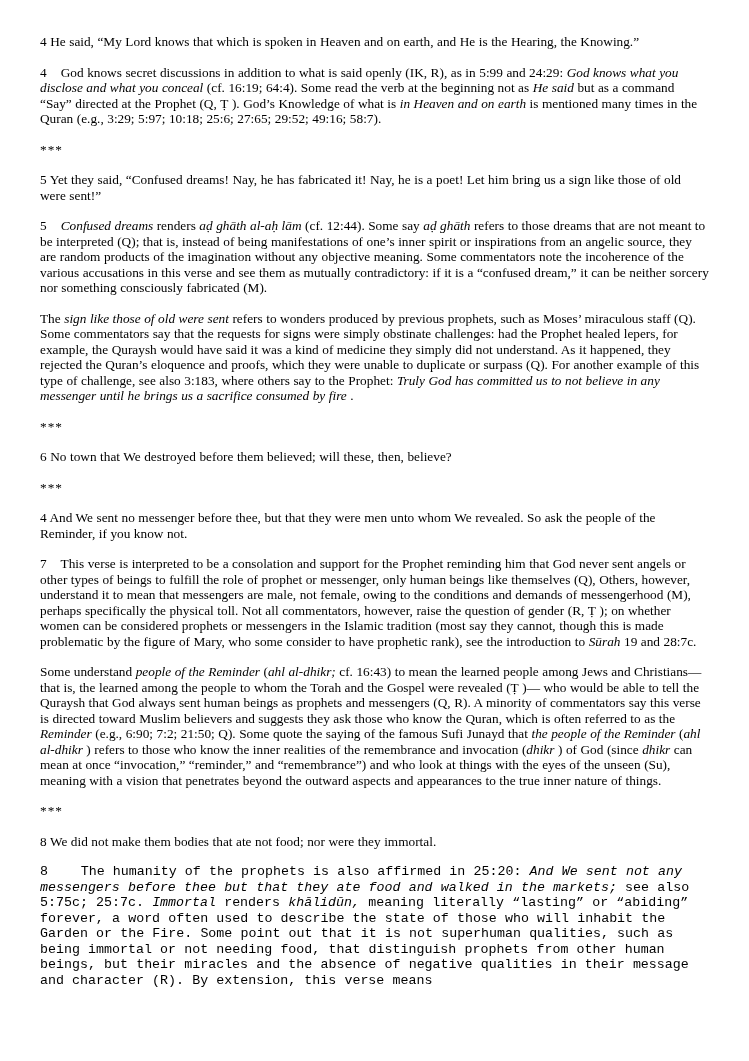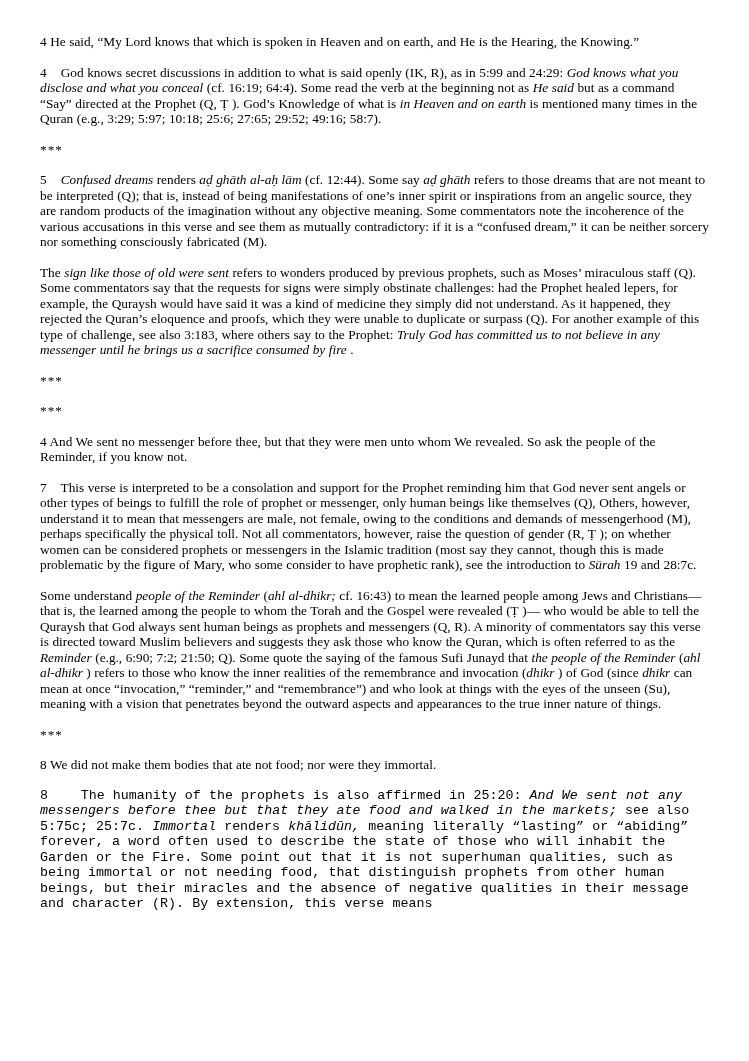--- a/index.html
+++ b/index.html
@@ -34,23 +34,25 @@
   .rm { font-style: normal; margin-top: 8px; }
 </style>
 </head>
 <body>
 
 <div class="page">
   <div id="content">
       <p class="block verse"><span class="rm">4 He said, “My Lord knows that which is spoken in Heaven and on earth, and He is the Hearing, the Knowing.”</span></p>
       <p class="block commentary"><span class="rm">4    God knows secret discussions in addition to what is said openly (IK, R), as in 5:99 and 24:29: </span><span class="em">God knows what you disclose and what you conceal</span><span class="rm"> (cf. 16:19; 64:4). Some read the verb at the beginning not as </span><span class="em">He said</span><span class="rm"> but as a command “Say” directed at the Prophet (Q, Ṭ ). God’s Knowledge of what is </span><span class="em">in Heaven and on earth</span><span class="rm"> is mentioned many times in the Quran (e.g., 3:29; 5:97; 10:18; 25:6; 27:65; 29:52; 49:16; 58:7).</span></p>
       <p class="block separator"><span class="rm">***</span></p>
+      <p class="block verse"><span class="rm">5 Yet they said, “Confused dreams! Nay, he has fabricated it! Nay, he is a poet! Let him bring us a sign like those of old were sent!”</span></p>
       <p class="block commentary"><span class="rm">5    </span><span class="em">Confused dreams</span><span class="rm"> renders </span><span class="em">aḍ ghāth al-aḥ lām</span><span class="rm"> (cf. 12:44). Some say </span><span class="em">aḍ ghāth</span><span class="rm"> refers to those dreams that are not meant to be interpreted (Q); that is, instead of being manifestations of one’s inner spirit or inspirations from an angelic source, they are random products of the imagination without any objective meaning. Some commentators note the incoherence of the various accusations in this verse and see them as mutually contradictory: if it is a “confused dream,” it can be neither sorcery nor something consciously fabricated (M).</span></p>
       <p class="block commentary"><span class="rm">The </span><span class="em">sign like those of old were sent</span><span class="rm"> refers to wonders produced by previous prophets, such as Moses’ miraculous staff (Q). Some commentators say that the requests for signs were simply obstinate challenges: had the Prophet healed lepers, for example, the Quraysh would have said it was a kind of medicine they simply did not understand. As it happened, they rejected the Quran’s eloquence and proofs, which they were unable to duplicate or surpass (Q). For another example of this type of challenge, see also 3:183, where others say to the Prophet: </span><span class="em">Truly God has committed us to not believe in any messenger until he brings us a sacrifice consumed by fire</span><span class="rm"> .</span></p>
       <p class="block separator"><span class="rm">***</span></p>
+      <p class="block verse"><span class="rm">6 No town that We destroyed before them believed; will these, then, believe?</span></p>
       <p class="block separator"><span class="rm">***</span></p>
       <p class="block verse"><span class="rm">4 And We sent no messenger before thee, but that they were men unto whom We revealed. So ask the people of the Reminder, if you know not.</span></p>
       <p class="block commentary"><span class="rm">7    This verse is interpreted to be a consolation and support for the Prophet reminding him that God never sent angels or other types of beings to fulfill the role of prophet or messenger, only human beings like themselves (Q), Others, however, understand it to mean that messengers are male, not female, owing to the conditions and demands of messengerhood (M), perhaps specifically the physical toll. Not all commentators, however, raise the question of gender (R, Ṭ ); on whether women can be considered prophets or messengers in the Islamic tradition (most say they cannot, though this is made problematic by the figure of Mary, who some consider to have prophetic rank), see the introduction to </span><span class="em">Sūrah</span><span class="rm"> 19 and 28:7c.</span></p>
       <p class="block commentary"><span class="rm">Some understand </span><span class="em">people of the Reminder</span><span class="rm"> (</span><span class="em">ahl al-dhikr;</span><span class="rm"> cf. 16:43) to mean the learned people among Jews and Christians— that is, the learned among the people to whom the Torah and the Gospel were revealed (Ṭ )— who would be able to tell the Quraysh that God always sent human beings as prophets and messengers (Q, R). A minority of commentators say this verse is directed toward Muslim believers and suggests they ask those who know the Quran, which is often referred to as the </span><span class="em">Reminder</span><span class="rm"> (e.g., 6:90; 7:2; 21:50; Q). Some quote the saying of the famous Sufi Junayd that </span><span class="em">the people of the Reminder</span><span class="rm"> (</span><span class="em">ahl al-dhikr</span><span class="rm"> ) refers to those who know the inner realities of the remembrance and invocation (</span><span class="em">dhikr</span><span class="rm"> ) of God (since </span><span class="em">dhikr</span><span class="rm"> can mean at once “invocation,” “reminder,” and “remembrance”) and who look at things with the eyes of the unseen (Su), meaning with a vision that penetrates beyond the outward aspects and appearances to the true inner nature of things.</span></p>
       <p class="block separator"><span class="rm">***</span></p>
       <p class="block verse"><span class="rm">8 We did not make them bodies that ate not food; nor were they immortal.</span></p>
       <p class="block commentary"><span class="rm">8    The humanity of the prophets is also affirmed in 25:20: </span><span class="em">And We sent not any messengers before thee but that they ate food and walked in the markets;</span><span class="rm"> see also 5:75c; 25:7c. </span><span class="em">Immortal</span><span class="rm"> renders </span><span class="em">khālidūn,</span><span class="rm"> meaning literally “lasting” or “abiding” forever, a word often used to describe the state of those who will inhabit the Garden or the Fire. Some point out that it is not superhuman qualities, such as being immortal or not needing food, that distinguish prophets from other human beings, but their miracles and the absence of negative qualities in their message and character (R). By extension, this verse means</span></p>
     </div>
 </div>
 

